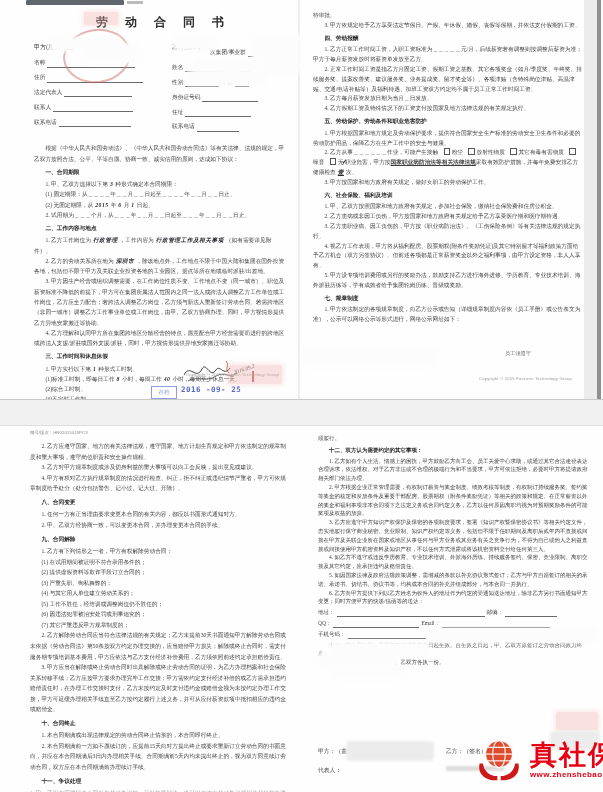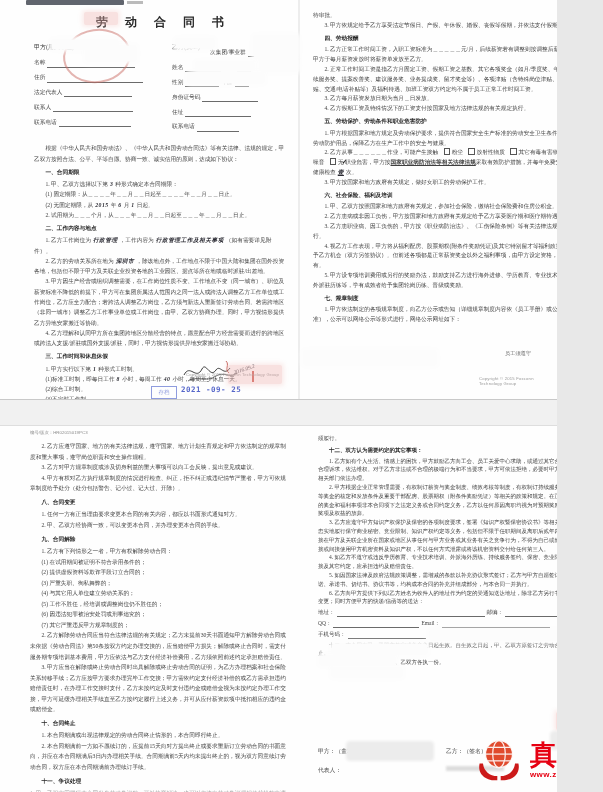--- a/index.html
+++ b/index.html
@@ -1,16 +1,16 @@
 <!DOCTYPE html>
 <html><head>
 <meta charset="utf-8">
 <style>
   html,body{margin:0;padding:0;background:#e8e8e8;}
-  #canvas{position:relative;width:557px;height:792px;background:#fbfbfb;overflow:hidden;
+  #canvas{position:relative;width:603px;height:792px;background:#fbfbfb;overflow:hidden;
           font-family:"Liberation Serif", serif;color:#3f3f3f;}
   .pg{position:absolute;background:#fefefe;box-sizing:border-box;}
   #page1{left:0;top:0;width:300px;height:399px;padding:10px 13px 0 34px;font-size:5.7px;line-height:1.8;}
   #page2{left:300px;top:0;width:297px;height:399px;padding:11px 14px 0 13px;font-size:5.7px;line-height:1.72;}
   #page3{left:0;top:424px;width:302px;height:368px;padding:5px 14px 0 30px;font-size:5.7px;line-height:1.85;}
   #page4{left:302px;top:424px;width:301px;height:368px;padding:10px 12px 0 16px;font-size:5.5px;line-height:1.6;}
   .ln{margin:0;}
   .t-p{text-indent:2em;}
   .t-cont{text-indent:0;}
   .t-h{font-weight:bold;text-indent:2em;margin-top:3px;margin-bottom:2px;color:#262626;}
@@ -263,21 +263,21 @@
 
   <div class="seal"></div>
   <svg class="scribble" width="62" height="32">
     <path d="M4,20 C10,8 16,26 22,14 C26,6 30,24 36,15 C40,9 44,22 50,13" stroke="#3d3d3d" stroke-width="1" fill="none"></path>
     <path d="M8,26 C16,20 26,28 36,21 C44,16 50,24 57,18" stroke="#4a4a4a" stroke-width="0.8" fill="none"></path>
     <path d="M46,6 C50,10 44,14 49,18" stroke="#b8423a" stroke-width="0.8" fill="none"></path>
   </svg>
   <div class="handnote">2016.09.2</div>
   <div class="redmark"></div>
   <div class="stampbox">存档</div>
-  <div class="stampdate">2021 -09- 25</div>
+  <div class="stampdate">2016 -09- 25</div>
   <div class="copy" style="left:186px;top:372px;">Copyright © 2015  Foxconn Technology Group</div>
   <div class="copy" style="left:479px;top:376px;">Copyright © 2015  Foxconn Technology Group</div>
   <div class="frag">员工须遵守</div>
 
   <div class="redact" style="left:52px;top:40px;width:66px;height:9px;"></div>
   <div class="redact" style="left:86px;top:46px;width:50px;height:15px;"></div>
   <div class="redact pink" style="left:84px;top:12px;width:34px;height:13px;"></div>
   <div class="redact" style="left:176px;top:39px;width:38px;height:9px;"></div>
   <div class="redact" style="left:254px;top:36px;width:44px;height:22px;"></div>
   <div class="redact" style="left:260px;top:60px;width:38px;height:11px;"></div>

